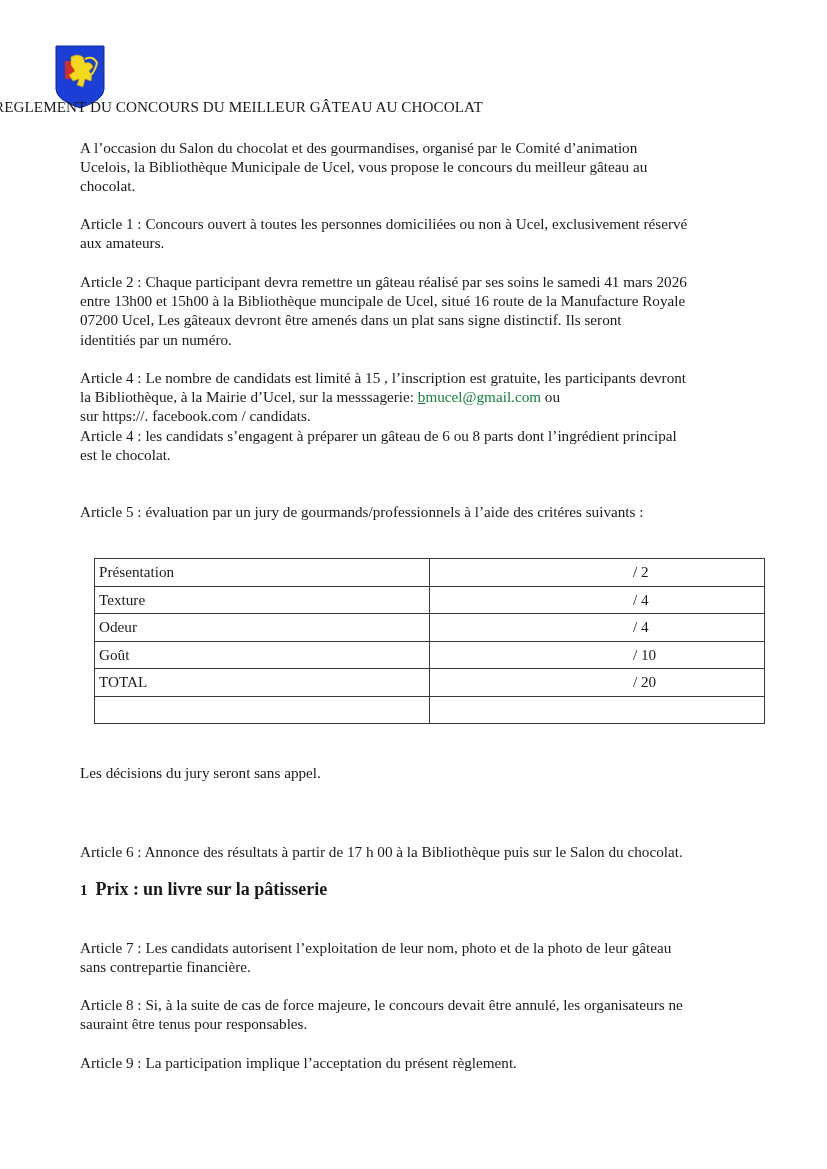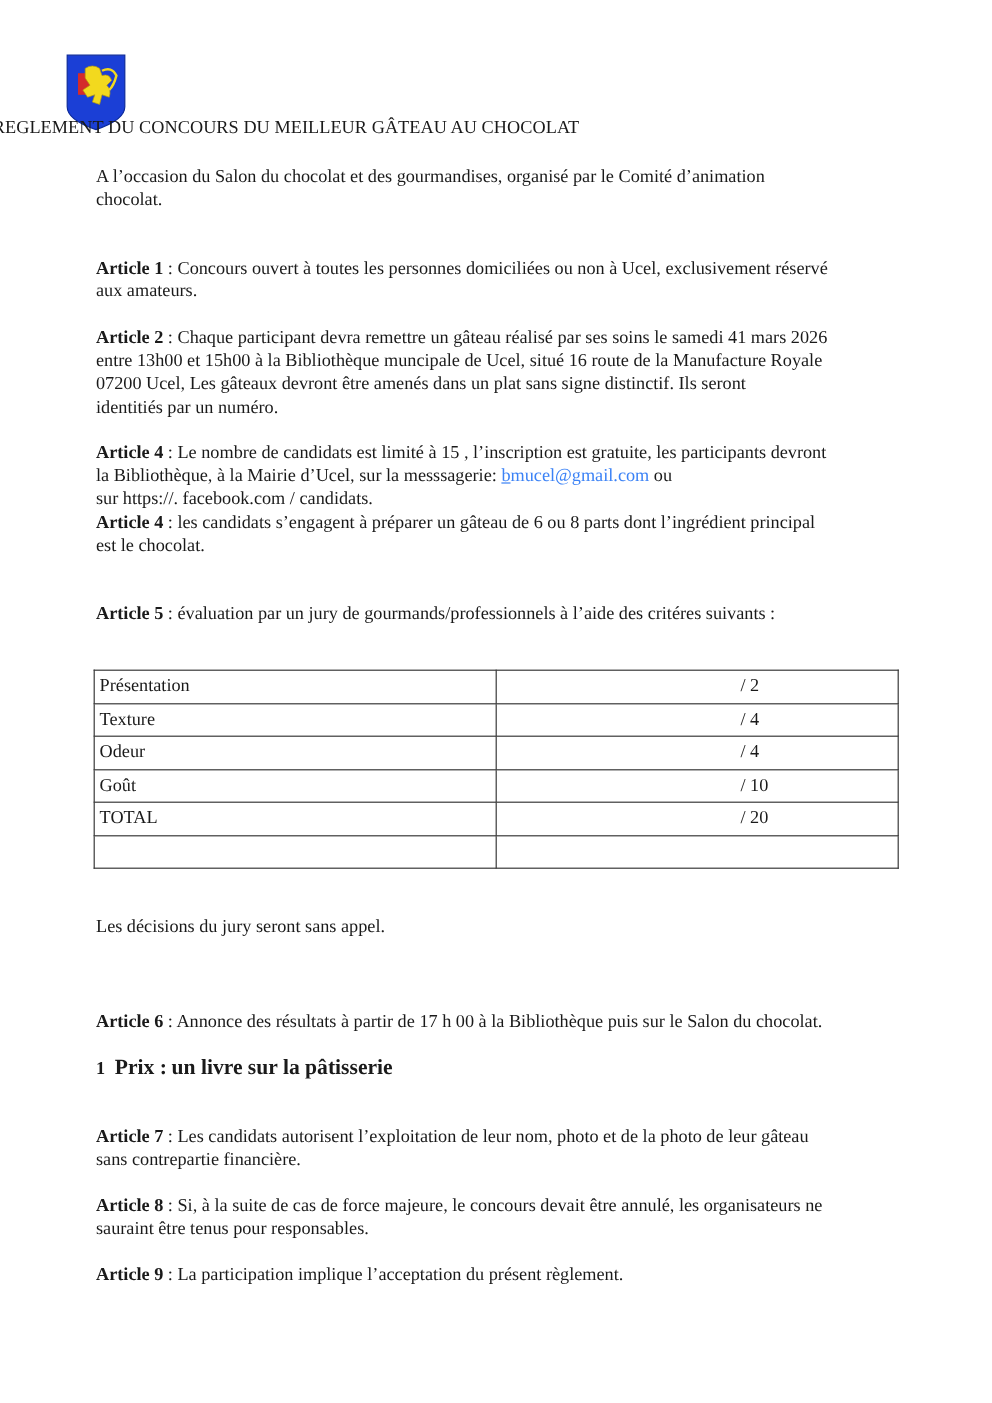--- a/index.html
+++ b/index.html
@@ -6,27 +6,27 @@
   body {
     width: 827px; height: 1169px; position: relative; overflow: hidden;
     font-family: "Liberation Serif", "DejaVu Serif", serif;
     color: #1a1a1a; font-size: 15.2px;
   }
   .abs { position: absolute; }
   .crest { left: 55px; top: 45px; width: 50px; height: 64px; }
   .title { left: 0; width: 827px; top: 98px; text-align: left; font-size: 15.2px; letter-spacing: 0.05px; padding-left: 0; }
   .title span { position: relative; left: -6px; }
   .para { left: 80px; width: 680px; line-height: 19.2px; }
-  .para b { font-weight: bold; }
+  .para b { font-weight: normal; }
   .line { display: block; white-space: nowrap; }
   .u { text-decoration-color: #1a1a1a; }
-  .link { color: #3b82f6; }
+  .link { color: #15803d; }
   .link .first { text-decoration: underline; }
   table.crit {
-    position: absolute; left: 78px; top: 558px; width: 671px;
+    position: absolute; left: 94px; top: 558px; width: 671px;
     border-collapse: collapse; font-size: 15.2px;
   }
   table.crit td {
     border: 1px solid #3a3a3a; height: 26.5px; padding: 0 0 0 4px; vertical-align: middle;
   }
   table.crit td.c1 { width: 330px; }
   table.crit td.c2 { text-align: left; padding-left: 203px; }
   .prize { left: 80px; top: 879px; white-space: nowrap; }
   .prize .num { font-size: 15.2px; font-weight: bold; }
   .prize .lbl { font-size: 18px; font-weight: bold; margin-left: 8px; }
@@ -41,20 +41,21 @@
     <rect x="10" y="16" width="12" height="18" fill="#d42b2b"></rect>
     <path d="M16 12 Q22 8 28 12 L30 18 Q36 16 38 22 L34 26 Q38 30 36 36 L30 34 L28 42 L22 40 L24 34 L18 36 L14 30 L20 26 L16 20 Z" fill="#f2d91e" stroke="#b59a10" stroke-width="0.6"></path>
     <path d="M30 14 Q38 10 42 18 Q40 26 36 30" fill="none" stroke="#f2d91e" stroke-width="2"></path>
   </svg>
 </div>
 
 <div class="abs title"><span>REGLEMENT DU CONCOURS DU MEILLEUR GÂTEAU AU CHOCOLAT</span></div>
 
 <div class="abs para" style="top:138px">
   <span class="line">A l’occasion du Salon du chocolat et des gourmandises, organisé par le Comité d’animation</span>
+  <span class="line">Ucelois, la Bibliothèque Municipale de Ucel, vous propose le concours du meilleur gâteau au</span>
   <span class="line">chocolat.</span>
 </div>
 
 <div class="abs para" style="top:214px">
   <span class="line"><b>Article 1</b><span> : Concours ouvert à toutes les personnes domiciliées ou non à Ucel, exclusivement réservé</span></span>
   <span class="line">aux amateurs.</span>
 </div>
 
 <div class="abs para" style="top:272px">
   <span class="line"><b>Article 2</b><span> : Chaque participant devra remettre un gâteau  réalisé par ses soins le samedi 41 mars 2026</span></span>

